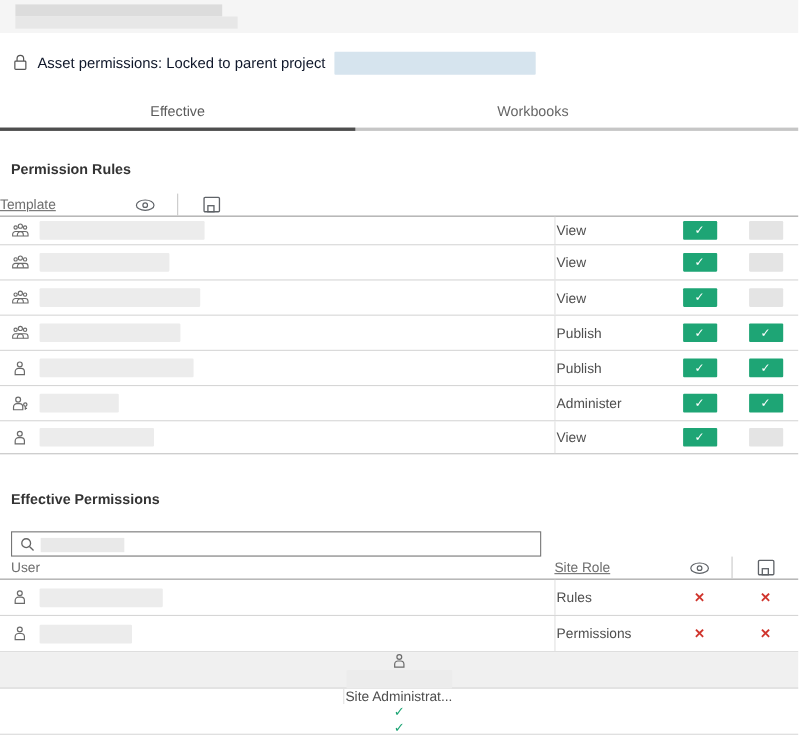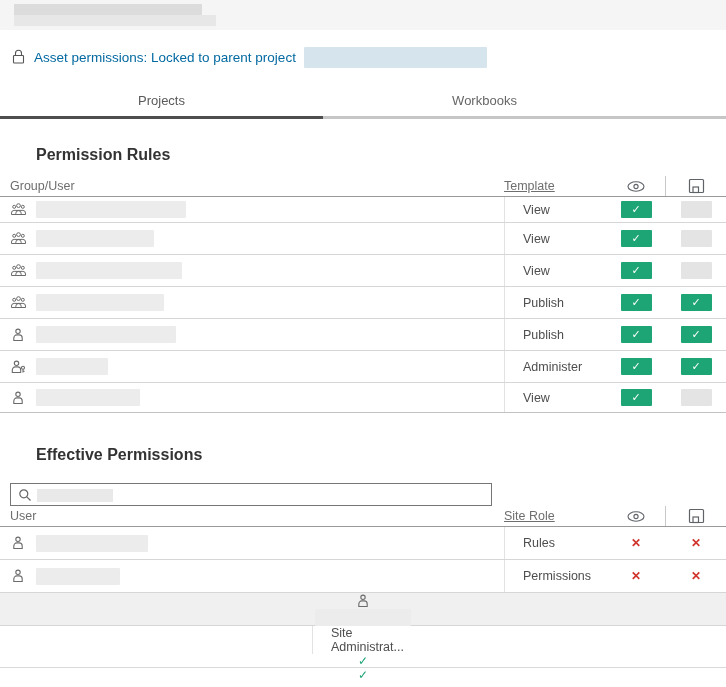--- a/index.html
+++ b/index.html
@@ -8,29 +8,29 @@
   .root { position:relative; width:726px; height:687px; background:#fff; overflow:hidden; }
 
   
   .topbar { position:absolute; top:0; left:0; width:726px; height:30px; background:#f5f5f5; }
   .redact { background:#e4e4e4; border-radius:1px; display:inline-block; }
   .titleblur1 { position:absolute; top:4px; left:14px; width:188px; height:11px; background:#dcdcdc; }
   .titleblur2 { position:absolute; top:15px; left:14px; width:202px; height:11px; background:#e7e7e7; }
 
   
   .asset-line { position:absolute; top:46px; left:12px; height:22px; display:flex; align-items:center; }
-  .asset-line .txt { font-size:13.5px; color:#0369a1; margin-left:9px; }
+  .asset-line .txt { font-size:13.5px; color:#0f172a; margin-left:9px; }
   .proj-chip { width:183px; height:21px; background:#d6e4ee; margin-left:8px; border-radius:1px; }
 
   
   .tabbar { position:absolute; top:86px; left:0; width:726px; height:33px; border-bottom:3px solid #c6c6c6; display:flex; }
   .tab { width:323px; text-align:center; font-size:13px; color:#666; line-height:30px; cursor:pointer; }
   .tab.active { border-bottom:3px solid #4e4e4e; margin-bottom:-3px; color:#5a5a5a; }
 
-  .section-title { position:absolute; left:10px; font-size:16px; font-weight:bold; color:#333;margin-left:26px; }
+  .section-title { position:absolute; left:10px; font-size:13px; font-weight:bold; color:#333; }
   .st-pr { top:146px; }
   .st-ep { top:446px; }
 
   
   .tbl { position:absolute; left:0; width:726px; }
   .pr-tbl { top:176px; }
   .ep-tbl { top:506px; }
   .thead { display:flex; height:21px; align-items:center; border-bottom:1px solid #9a9a9a; font-size:12.5px; color:#6e6e6e; }
   .th-name { flex:1; padding-left:10px; }
   .th-template { width:102px;text-decoration:underline; }
@@ -38,21 +38,21 @@
   .th-cap.first { border-right:1px solid #c9c9c9; height:20px; }
 
   .trow { display:flex; align-items:center; height:32px; border-bottom:1px solid #d6d6d6; font-size:12.5px; color:#4e4e4e; }
   .pr-tbl .trow:nth-child(2) { height:26px; }   
   .pr-tbl .trow:last-child { height:30px; border-bottom:1px solid #c2c2c2; }
   .ep-tbl .trow { height:33px; }
   .trow.hl { background:#f0f0f0;flex-direction:column; }
   .cell-icon { width:36px; display:flex; justify-content:center; align-items:center; }
   .cell-name { flex:1; display:flex; align-items:center; }
   .cell-name .redact { height:17px; background:#ececec; }
-  .cell-template { width:102px; border-left:1px solid #e2e2e2; padding-left:18px; height:100%; display:flex; align-items:center; }
+  .cell-template { width:102px; border-left:1px solid #e2e2e2; padding-left:1px; height:100%; display:flex; align-items:center;text-align:right; }
   .cell-cap { width:60px; display:flex; justify-content:center; align-items:center; }
 
   .badge { width:31px; height:17px; border-radius:1px; display:flex; align-items:center; justify-content:center;
            font-size:11px; color:#fff; cursor:pointer; }
   .badge.cap-allowed { background:#1ea575; }
   .badge.cap-unspecified { background:#e4e4e4; }
 
   .status-glyph { font-size:12px; }
   .status-glyph.cap-denied { color:#d0342c; font-weight:bold; }
   .status-glyph.cap-allowed { color:#1ea575; }
@@ -82,29 +82,28 @@
       <svg width="13" height="16" viewBox="0 0 13 16" fill="none" stroke="#555" stroke-width="1.1">
         <rect x="1.5" y="6.5" width="10" height="7.5" rx="0.8"></rect>
         <path d="M3.5 6.5 V4.3 a3 3 0 0 1 6 0 V6.5"></path>
       </svg>
     </span>
     <span class="txt">Asset permissions: Locked to parent project</span>
     <span class="proj-chip"></span>
   </div>
 
   <div class="tabbar">
-    <div class="tab active">Projects</div>
+    <div class="tab active">Effective</div>
     <div class="tab">Workbooks</div>
   </div>
 
   <div class="section-title st-pr">Permission Rules</div>
 
   <div class="tbl pr-tbl">
     <div class="thead">
-      <div class="th-name">Group/User</div>
       <div class="th-template">Template</div>
       <div class="th-cap first">
         <span>
           <svg width="20" height="13" viewBox="0 0 20 13" fill="none" stroke="#5f6368" stroke-width="1.1">
             <ellipse cx="10" cy="6.5" rx="8" ry="4.7"></ellipse>
               <circle cx="10" cy="6.5" r="2.1"></circle>
           </svg>
         </span>
       </div>
       <div class="th-cap">

